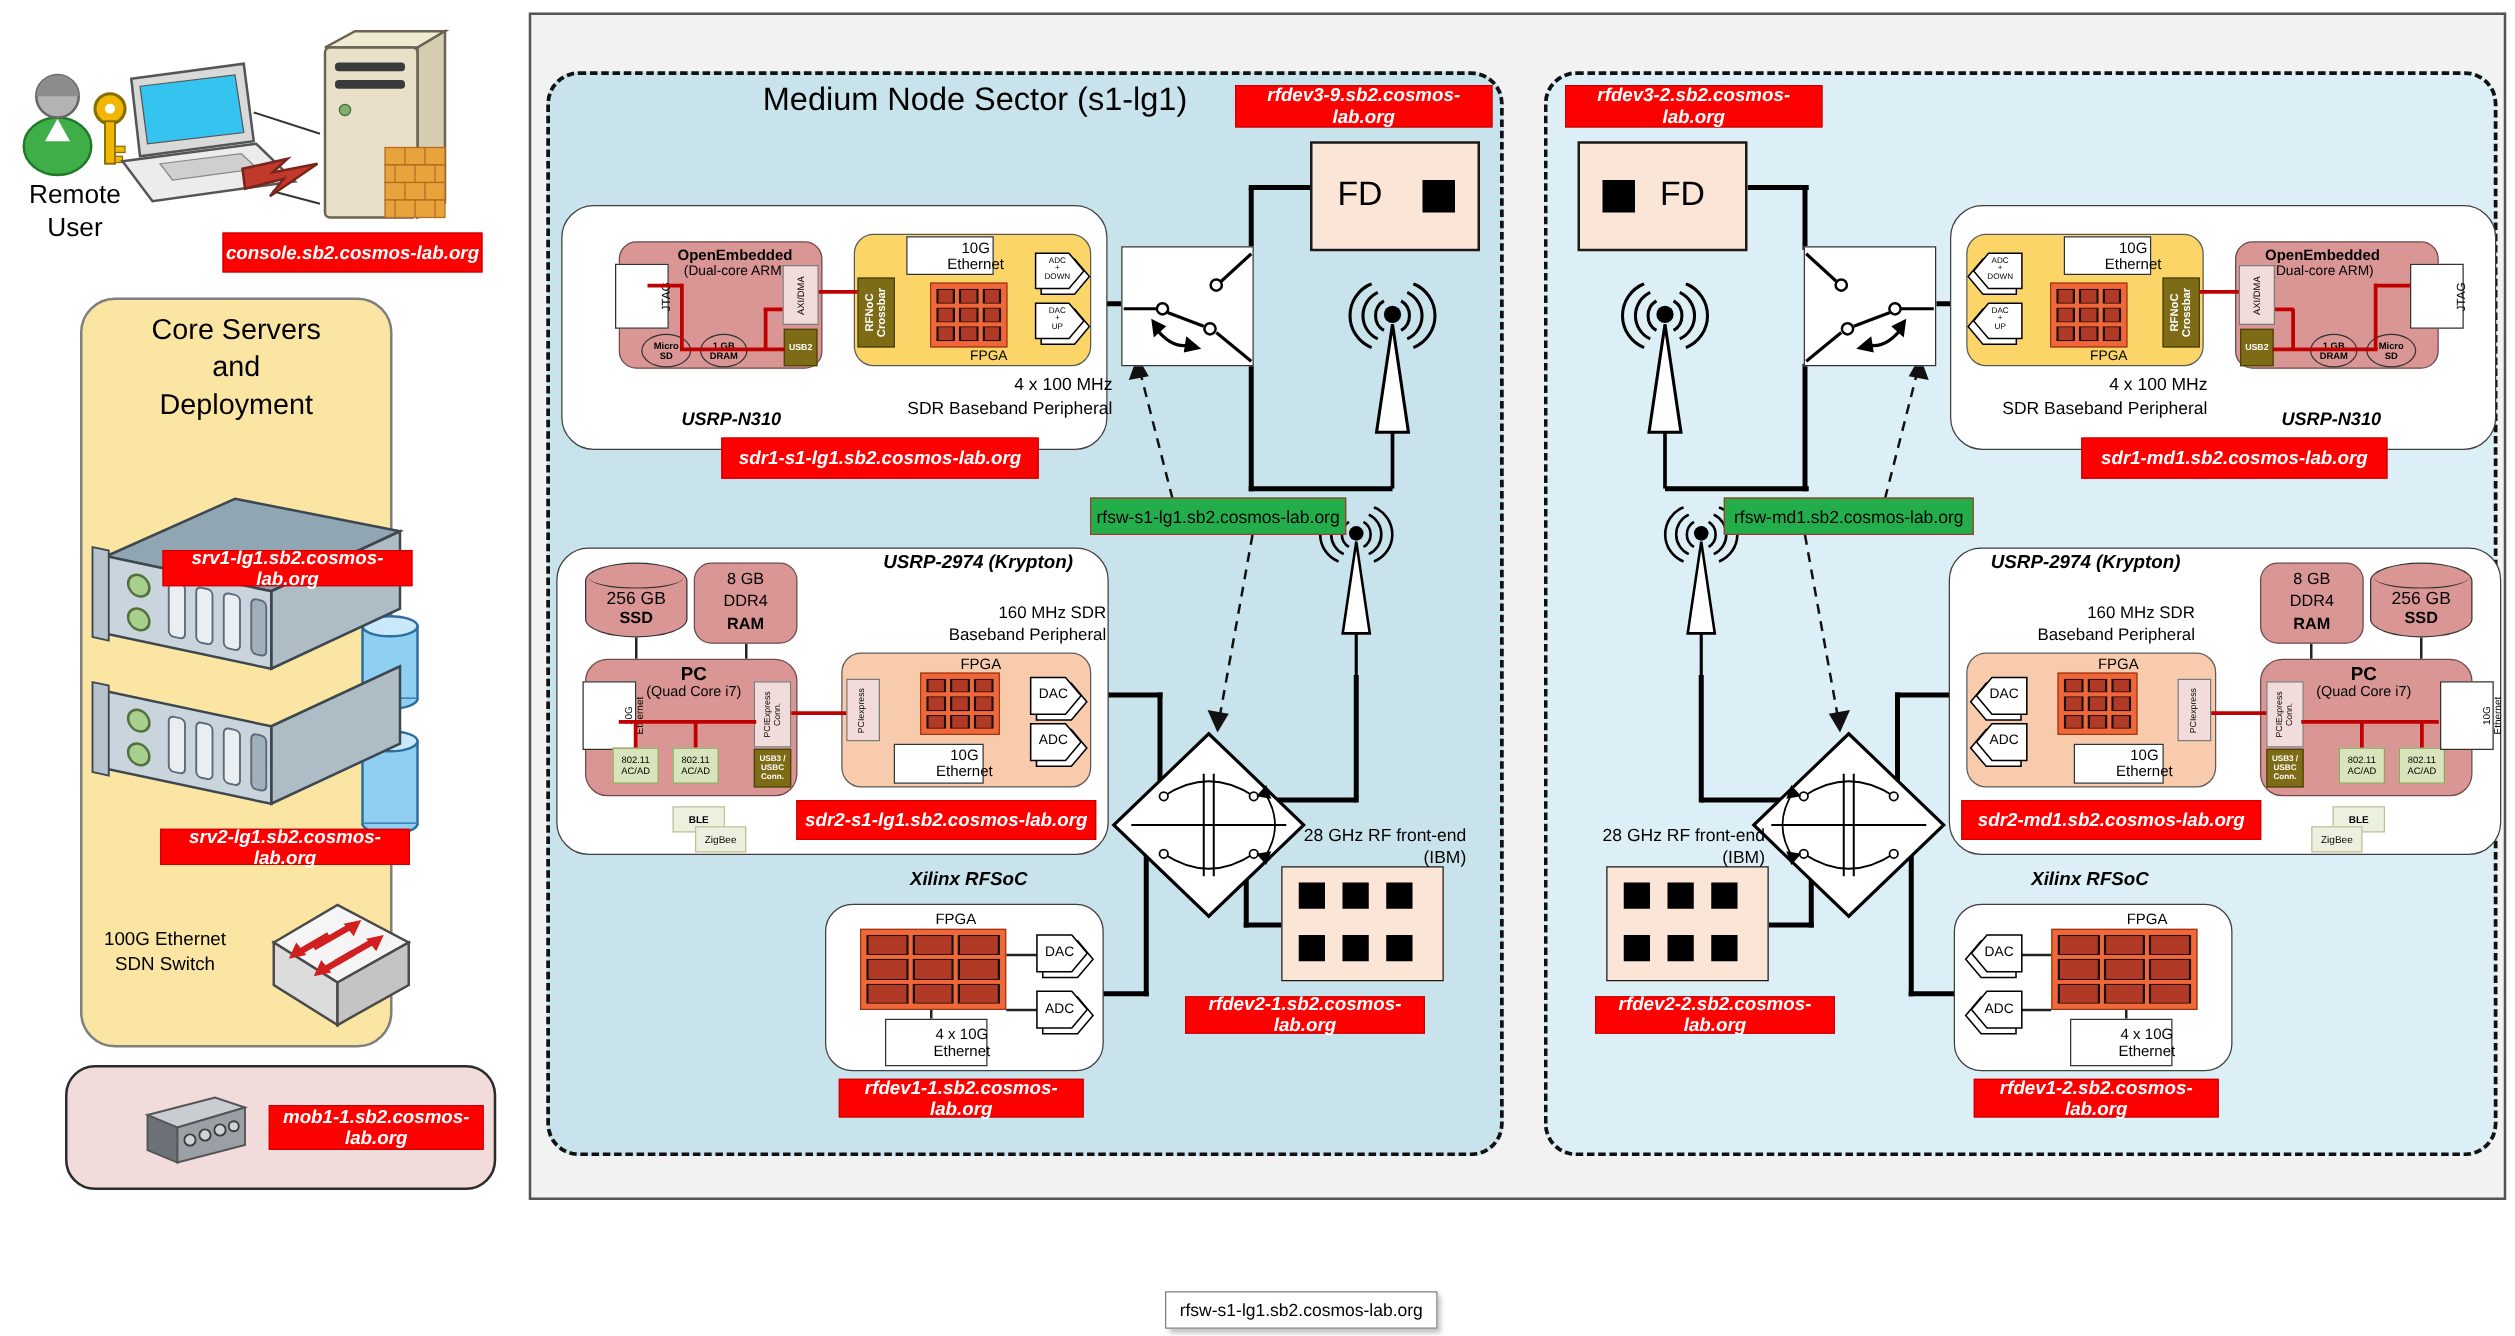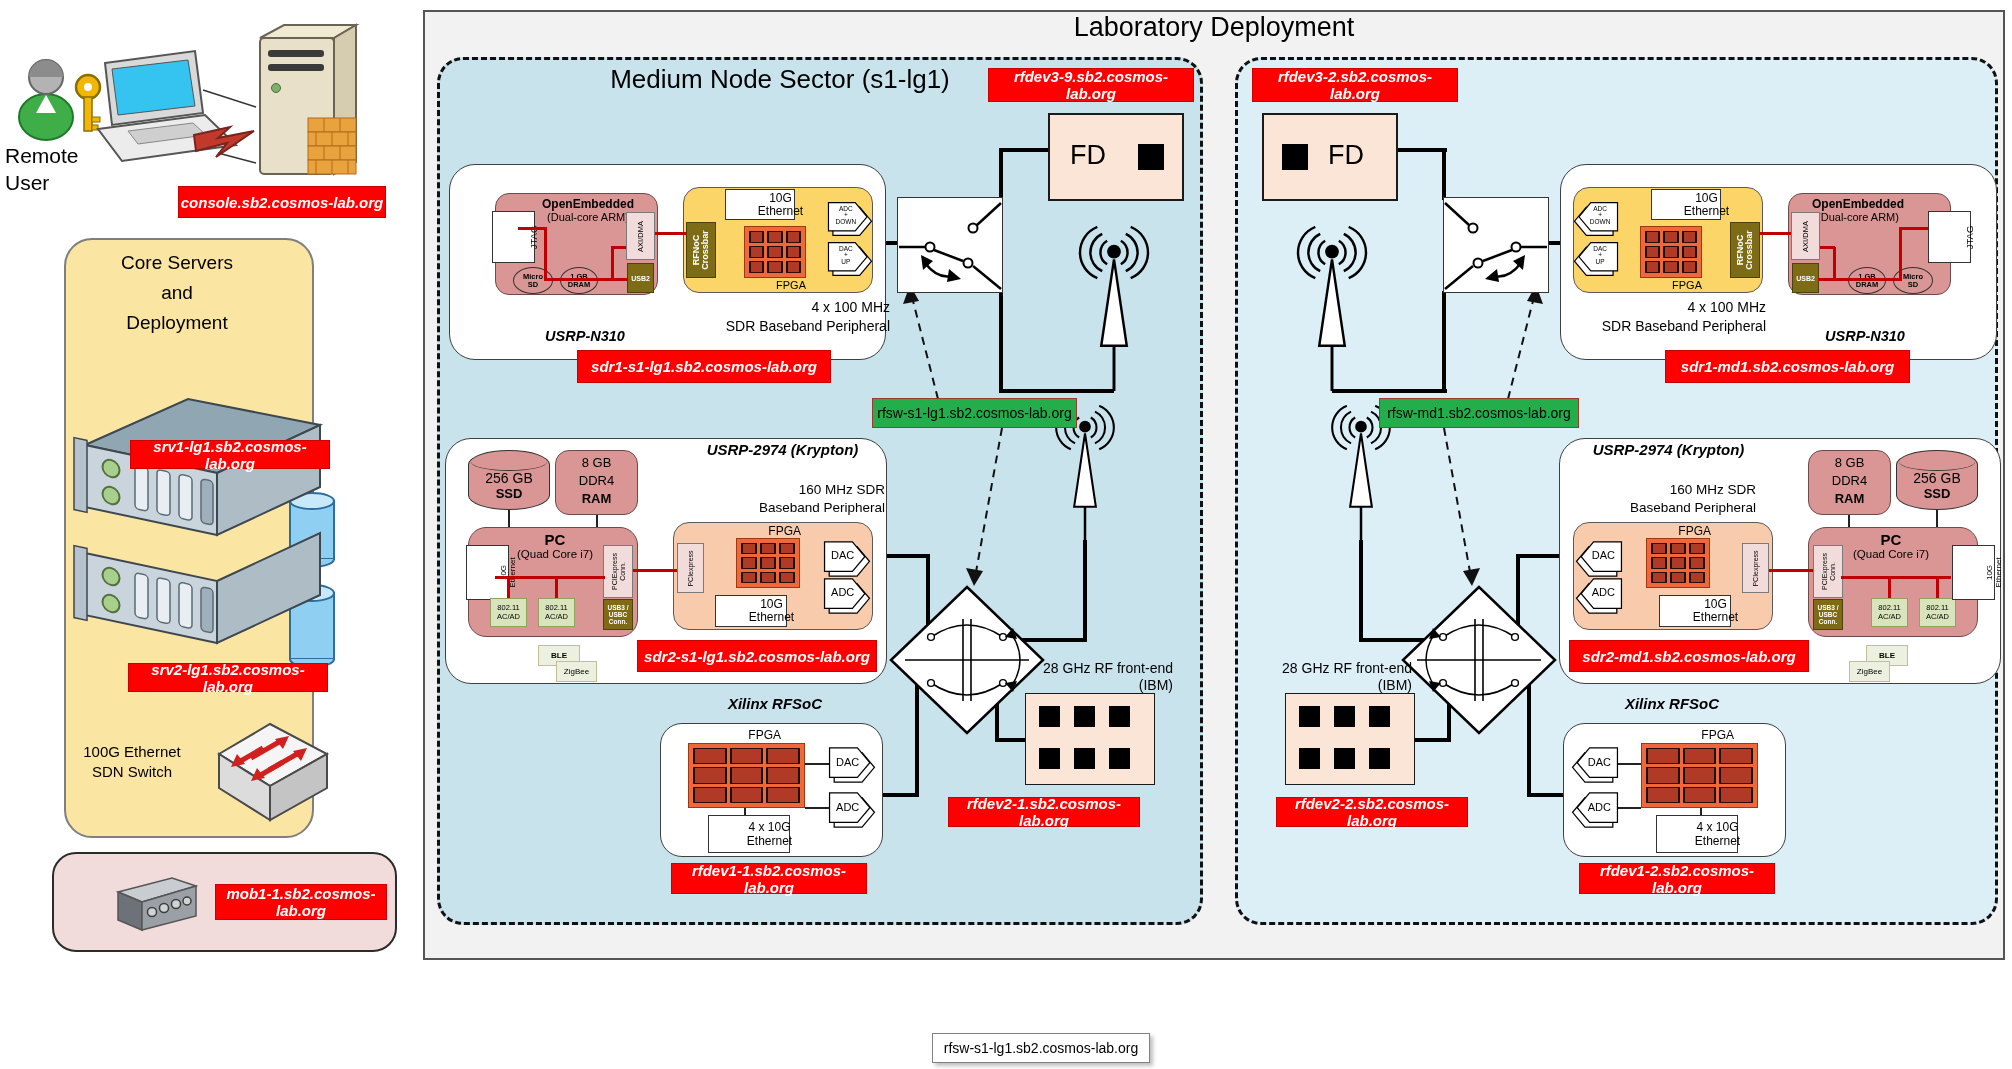--- a/index.html
+++ b/index.html
@@ -81,28 +81,28 @@
       <line x1="64" y1="110" x2="64" y2="124"></line>
         <line x1="80" y1="110" x2="80" y2="124"></line>
         <line x1="96" y1="110" x2="96" y2="124"></line>
       <line x1="72" y1="124" x2="72" y2="138"></line>
         <line x1="88" y1="124" x2="88" y2="138"></line>
       <line x1="64" y1="138" x2="64" y2="152"></line>
         <line x1="80" y1="138" x2="80" y2="152"></line>
         <line x1="96" y1="138" x2="96" y2="152"></line>
     </g>
   </svg>
-  <div class="abs" style="left:5px;top:142px;width:110px;font-size:21px;line-height:27px;color:#000;">
+  <div class="abs" style="left:5px;top:142px;width:110px;font-size:21px;line-height:27px;text-align:center;color:#000;">
     <div>Remote</div>
       <div>User</div>
   </div>
   <div class="abs lblr" style="left:178px;top:186px;width:208px;height:32px;">console.sb2.cosmos-lab.org</div>
 
   <div class="abs" style="left:64px;top:238px;width:250px;height:600px;background:#fbe5a3;border:2px solid #7f7f7f;border-radius:28px;z-index:1;"></div>
-  <div class="abs" style="left:52px;top:248px;width:250px;font-size:19px;line-height:30px;text-align:center;color:#000;z-index:2;">
+  <div class="abs" style="left:64px;top:248px;width:250px;font-size:23px;line-height:30px;text-align:center;color:#000;z-index:2;">
     <div>Core Servers</div>
       <div>and</div>
       <div>Deployment</div>
   </div>
   <svg class="abs" style="left:70px;top:383px;width:270px;height:300px;z-index:2;" viewBox="0 0 270 300">
     <g>
       <rect x="220" y="118" width="44" height="58" fill="#8fd0f2" stroke="#2e6da0" stroke-width="2"></rect>
       <path d="M220,176 a22,8 0 0,0 44,0" fill="#8fd0f2" stroke="#2e6da0" stroke-width="2"></path>
       <ellipse cx="242" cy="118" rx="22" ry="8" fill="#c8e9fa" stroke="#2e6da0" stroke-width="2"></ellipse>
       <rect x="220" y="210" width="44" height="66" fill="#8fd0f2" stroke="#2e6da0" stroke-width="2"></rect>
@@ -167,21 +167,20 @@
     <polygon points="8,20 32,30 32,58 8,48" fill="#6d7278" stroke="#555" stroke-width="1.5"></polygon>
     <polygon points="32,30 86,14 86,44 32,58" fill="#9aa0a6" stroke="#555" stroke-width="1.5"></polygon>
     <circle cx="42" cy="40" r="4.5" fill="#d0d3d6" stroke="#3c3c3c" stroke-width="1.5"></circle>
     <circle cx="54" cy="36" r="4.5" fill="#d0d3d6" stroke="#3c3c3c" stroke-width="1.5"></circle>
     <circle cx="66" cy="32" r="4.5" fill="#d0d3d6" stroke="#3c3c3c" stroke-width="1.5"></circle>
     <circle cx="77" cy="29" r="4" fill="#d0d3d6" stroke="#3c3c3c" stroke-width="1.5"></circle>
   </svg>
   <div class="abs lblr" style="left:215px;top:884px;width:172px;height:36px;">mob1-1.sb2.cosmos-lab.org</div>
 
   <div class="abs" style="left:423px;top:10px;width:1582px;height:950px;background:#f2f2f2;border:2.5px solid #555;z-index:0;"></div>
-  <div class="abs" style="left:1014px;top:12px;width:400px;font-size:27px;text-align:center;color:#000;z-index:2;">Laboratory Deployment</div>
 
   <div class="abs" style="left:437px;top:57px;width:766px;height:868px;background:#c9e3ed;border:3.5px dashed #111;border-radius:26px;z-index:0;"></div>
   <div class="abs secttl" style="left:590px;top:64px;width:380px;">Medium Node Sector (s1-lg1)</div>
 
   <div class="abs" style="left:1235px;top:57px;width:763px;height:868px;background:#dceef6;border:3.5px dashed #111;border-radius:26px;z-index:0;"></div>
 
   <div class="abs tl" style="left:880px;top:241px;width:18px;height:4px;"></div>
   <div class="abs tl" style="left:999px;top:150px;width:4px;height:50px;"></div>
   <div class="abs tl" style="left:999px;top:148px;width:49px;height:4px;"></div>
   <div class="abs tl" style="left:999px;top:291px;width:4px;height:102px;"></div>

